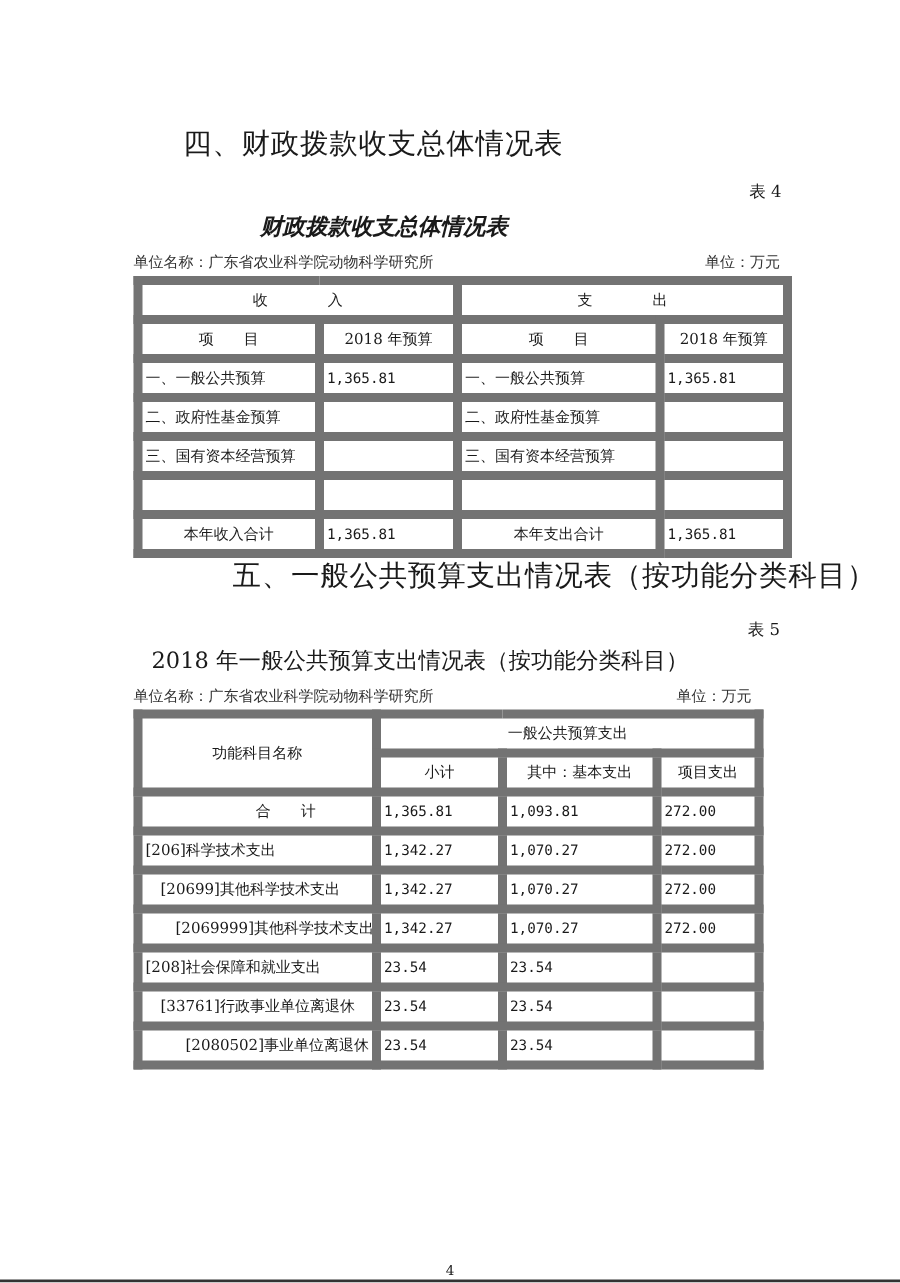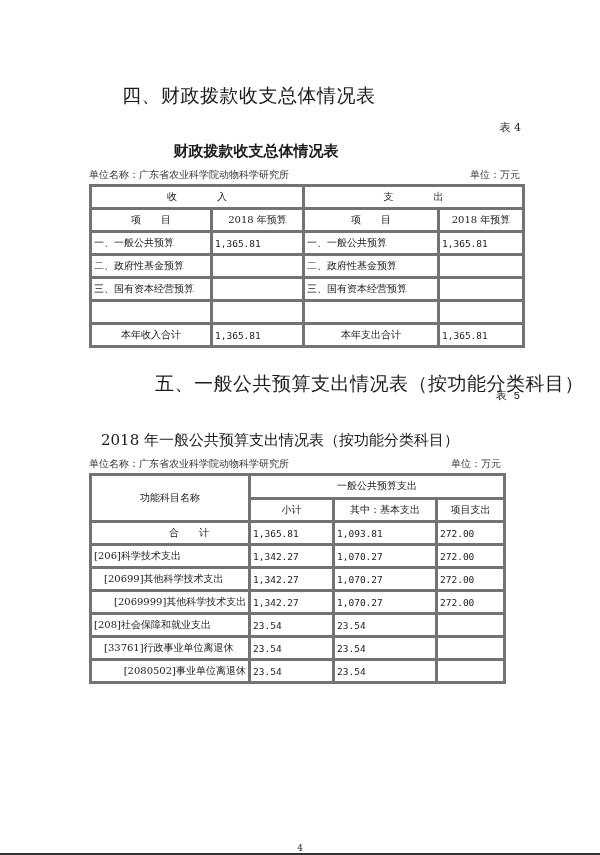--- a/index.html
+++ b/index.html
@@ -7,33 +7,33 @@
     width: 600px; height: 855px; background: #ffffff; position: relative; overflow: hidden;
     font-family: "DejaVu Serif", "Liberation Serif", serif; color: #1a1a1a;
   }
   .abs { position: absolute; }
   .section-title { font-size: 19px; font-weight: normal; letter-spacing: 0.5px; white-space: nowrap; }
   .table-no { font-size: 11px; }
   .table-title { font-size: 15px; font-weight: bold; white-space: nowrap; text-align: center; }
   .table-title.normal { font-weight: normal; }
   .unit-line { font-size: 10px; color: #333; }
   table.grid { border-collapse: collapse; font-size: 10px; position: absolute; table-layout: fixed; }
-  table.grid td { border: 3px solid #737373; padding: 0 2px; height: 20px; white-space: nowrap; overflow: hidden; }
+  table.grid td { border: 6px solid #737373; padding: 0 2px; height: 20px; white-space: nowrap; overflow: hidden; }
   td.c { text-align: center; }
   td.r { text-align: left; font-family: "DejaVu Sans Mono", "Liberation Mono", monospace; font-size: 9.5px; margin-top: 24px; }
   td.l { text-align: left; }
   .page-num { font-size: 9px; text-align: center; }
   .bottom-rule { left: 0; right: 0; bottom: 0; height: 2px; background: #333; }
 </style>
 </head>
 <body>
 
 <div class="abs section-title" style="left:122px; top:83px;">四、财政拨款收支总体情况表</div>
 <div class="abs table-no" style="right:79px; top:120px;">表 4</div>
-<div class="abs table-title" style="left:0; width:512px; top:142px;">财政拨款收支总体情况表</div>
+<div class="abs table-title" style="left:0; width:512px; top:142px;font-style:italic;">财政拨款收支总体情况表</div>
 <div class="abs unit-line" style="left:89px; top:168px;">单位名称：广东省农业科学院动物科学研究所</div>
 <div class="abs unit-line" style="right:80px; top:168px;">单位：万元</div>
 
 <table class="grid" style="left:89px; top:184px; width:433px;">
   <colgroup>
       <col style="width:121px">
       <col style="width:92px">
       <col style="width:135px">
       <col style="width:85px">
     </colgroup>
@@ -75,21 +75,21 @@
   <tr>
     <td class="c">本年收入合计</td>
     <td class="r">1,365.81</td>
     <td class="c">本年支出合计</td>
     <td class="r">1,365.81</td>
   </tr>
 </tbody>
   </table>
 
 <div class="abs section-title" style="left:155px; top:371px;">五、一般公共预算支出情况表（按功能分类科目）</div>
-<div class="abs table-no" style="right:80px; top:388px;font-family:Liberation Mono, monospace;">表 5</div>
+<div class="abs table-no" style="right:80px; top:412px;">表 5</div>
 <div class="abs table-title normal" style="left:0; width:560px; top:431px;">2018 年一般公共预算支出情况表（按功能分类科目）</div>
 <div class="abs unit-line" style="left:89px; top:457px;">单位名称：广东省农业科学院动物科学研究所</div>
 <div class="abs unit-line" style="right:99px; top:457px;">单位：万元</div>
 
 <table class="grid" style="left:89px; top:473px; width:414px;">
   <colgroup>
       <col style="width:159px">
       <col style="width:84px">
       <col style="width:103px">
       <col style="width:68px">

